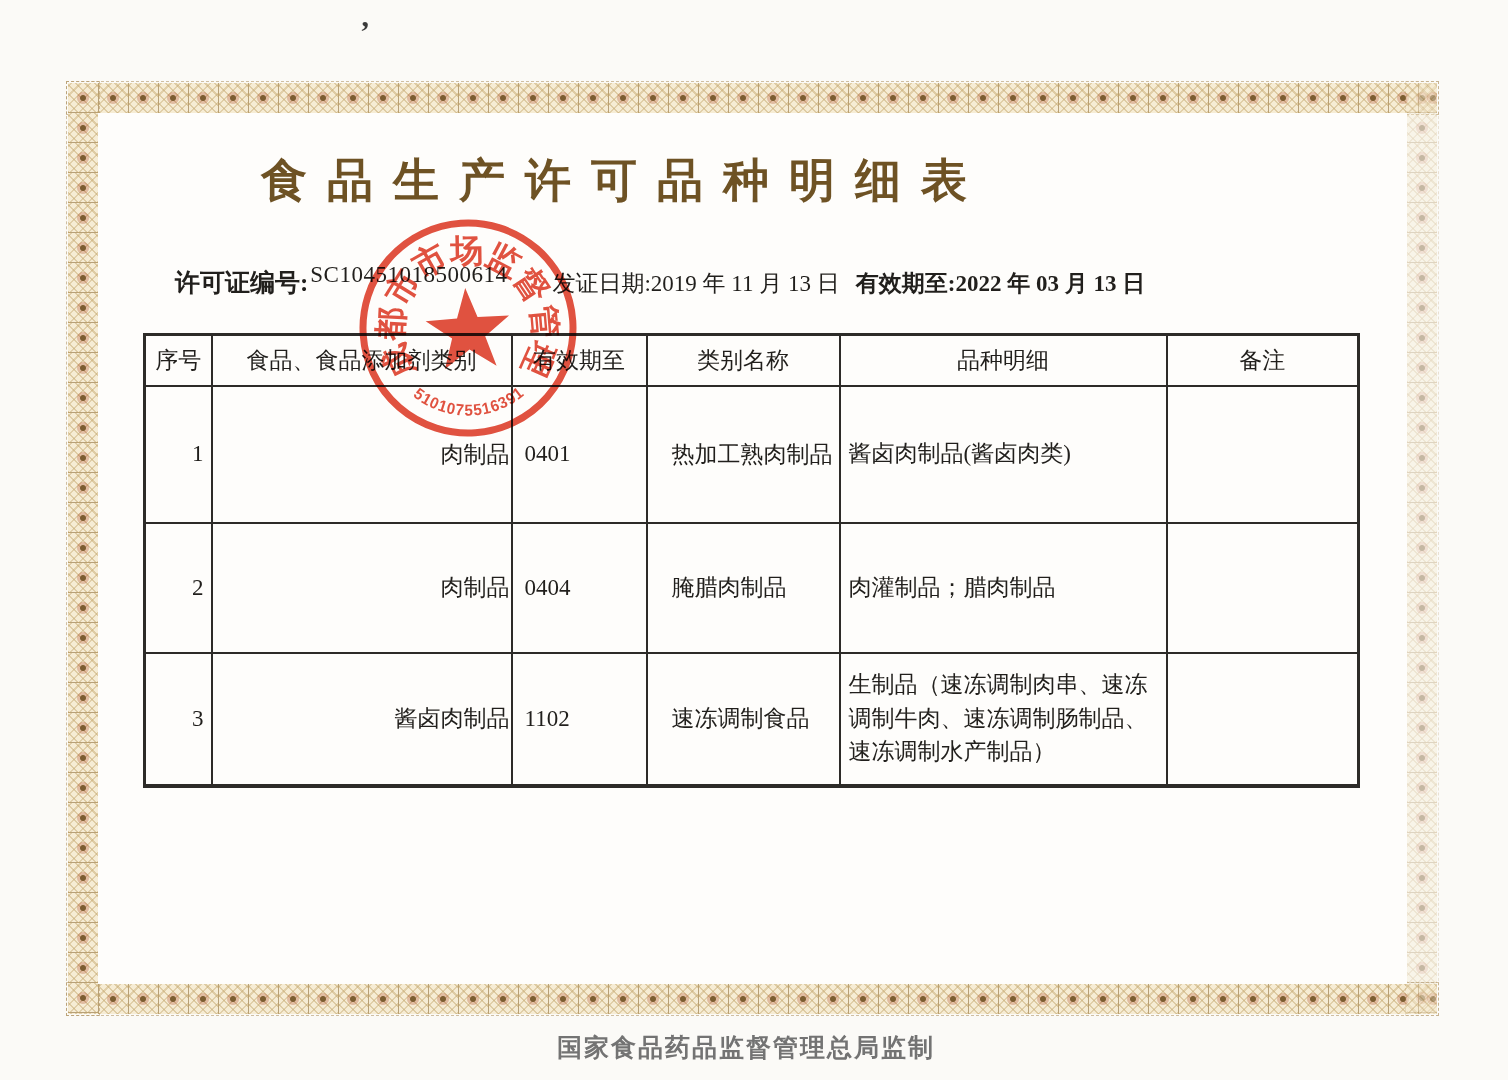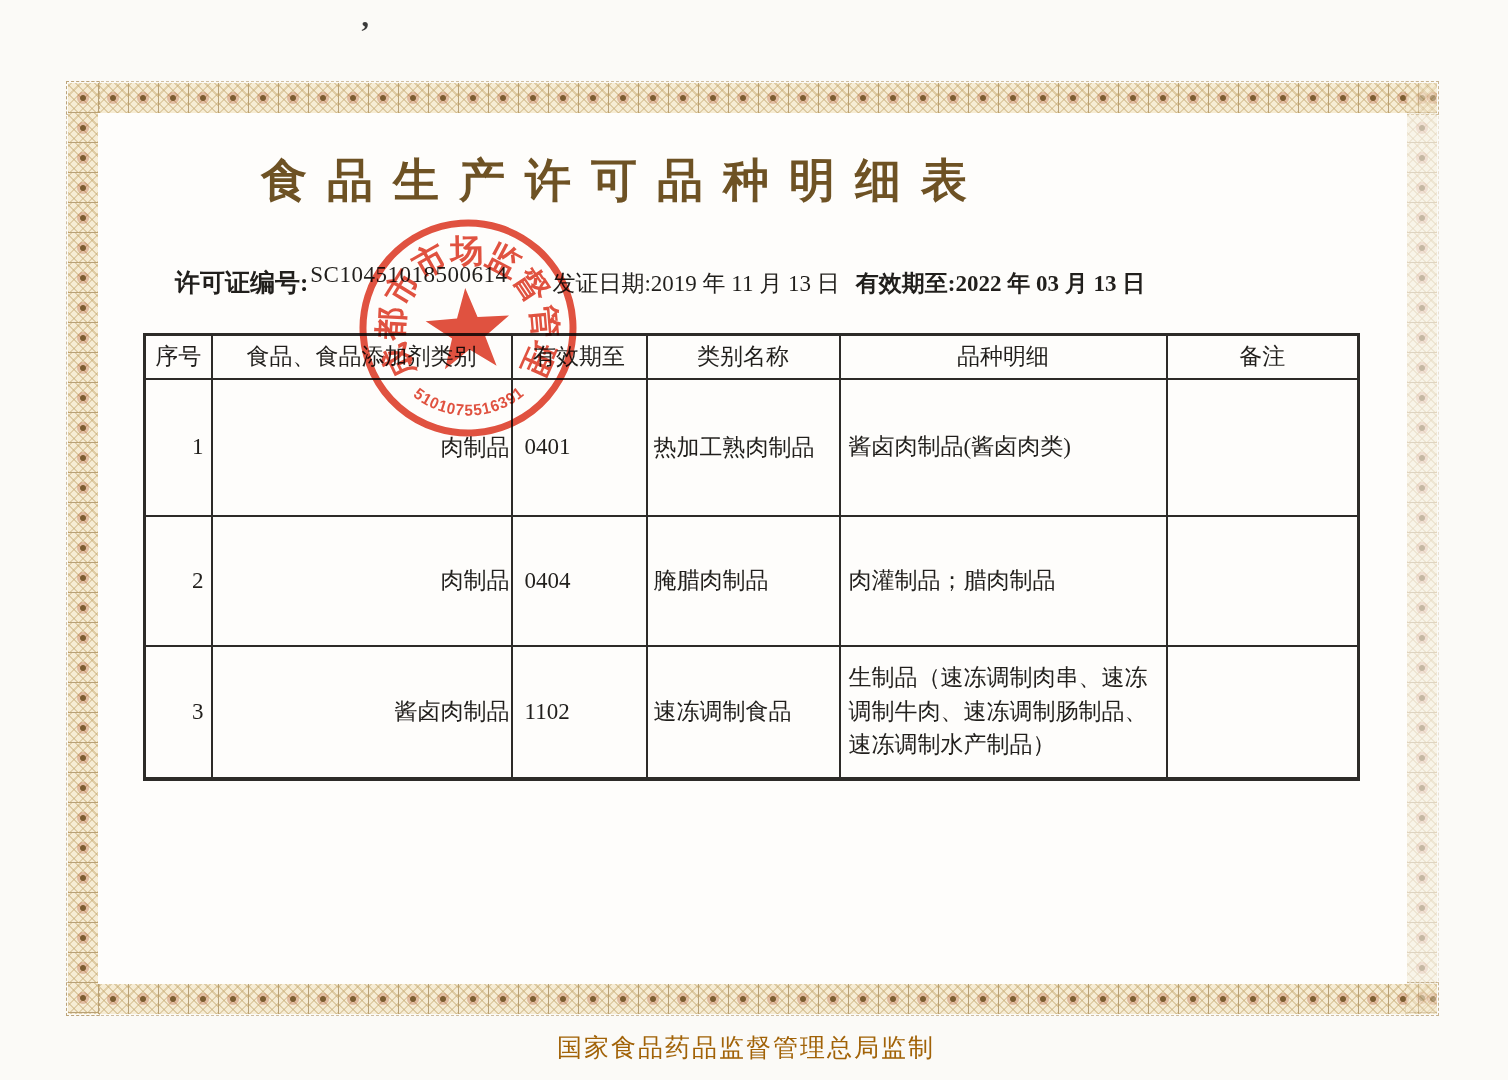--- a/index.html
+++ b/index.html
@@ -64,30 +64,30 @@
   table.main td,table.main th{
     border:2px solid #2d2b28;
     font-size:23px;font-weight:normal;
     vertical-align:middle;overflow:hidden;
   }
   table.main{border:3px solid #2d2b28;border-bottom-width:4px;}
   th.hdr{font-weight:bold;font-size:24px;text-align:center;}
   td.no{text-align:right;padding-right:7px;}
   td.cat{text-align:right;padding-left:10px;}
   td.code{text-align:left;padding-left:12px;}
-  td.cname{text-align:left;padding-left:6px;}
+  td.cname{text-align:left;padding-left:24px;}
   td.detail{text-align:left;padding:4px 8px 4px 8px;line-height:1.45;margin-top:44px;}
   td.remark{}
   td.wh-label{font-weight:bold;font-size:26px;line-height:1.5;padding:6px 4px 4px 8px;vertical-align:top;text-align:left;}
   td.wh-value{vertical-align:top;text-align:left;padding:10px 0 0 12px;font-size:24px;}
 
   
   .doc-footer{
     position:absolute;left:0;top:1031px;width:1492px;text-align:center;
-    font-size:25px;font-weight:normal;letter-spacing:2px;color:#a16207;
+    font-size:25px;font-weight:bold;letter-spacing:2px;color:#737373;
   }
 
   
   .seal{
     position:absolute;left:352px;top:212px;width:232px;height:232px;
     opacity:.88;mix-blend-mode:multiply;transform:rotate(-4deg);
     pointer-events:none;
   }
 </style>
 </head>
@@ -110,21 +110,21 @@
 <table class="main">
   <colgroup>
     <col style="width:67px">
       <col style="width:300px">
       <col style="width:135px">
     <col style="width:193px">
       <col style="width:327px">
       <col style="width:192px">
   </colgroup>
   <tbody>
-      <tr style="height:44px">
+      <tr style="height:51px">
     <th class="hdr">序号</th>
     <th class="hdr">食品、食品添加剂类别</th>
     <th class="hdr">有效期至</th>
     <th class="hdr">类别名称</th>
     <th class="hdr">品种明细</th>
     <th class="hdr">备注</th>
   </tr>
   <tr style="height:137px">
     <td class="no">1</td>
     <td class="cat">肉制品</td>

